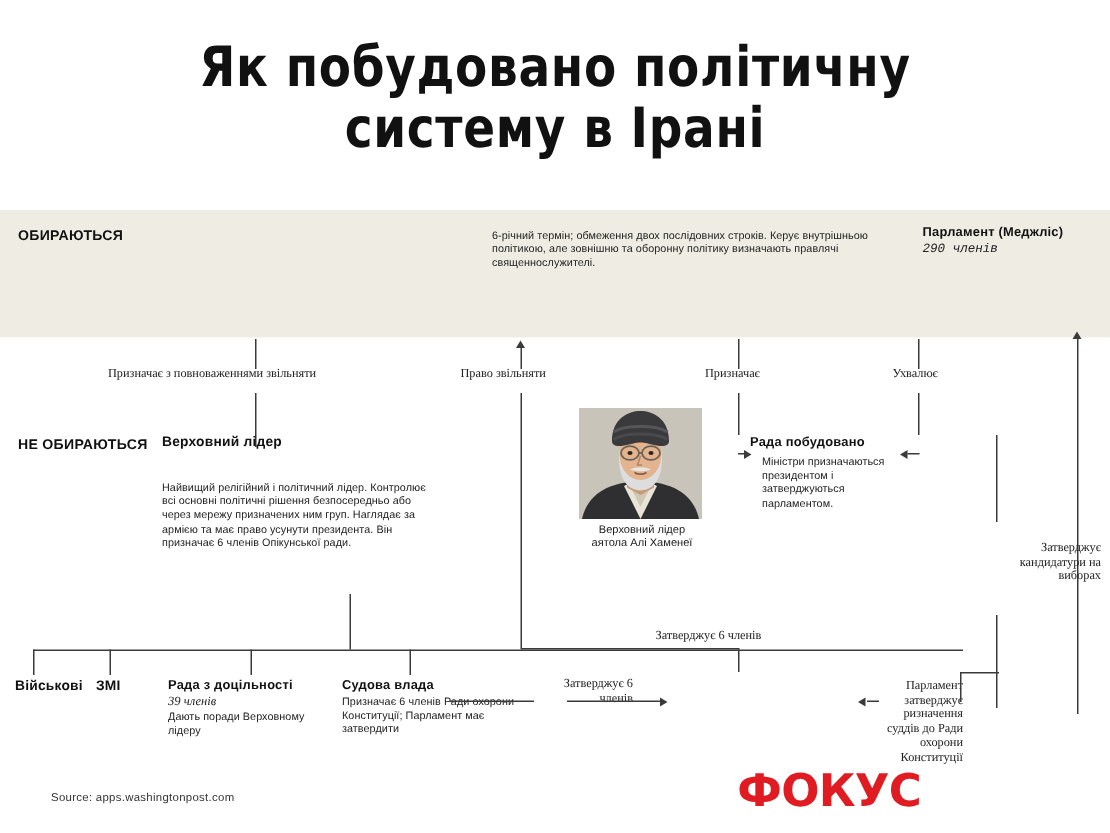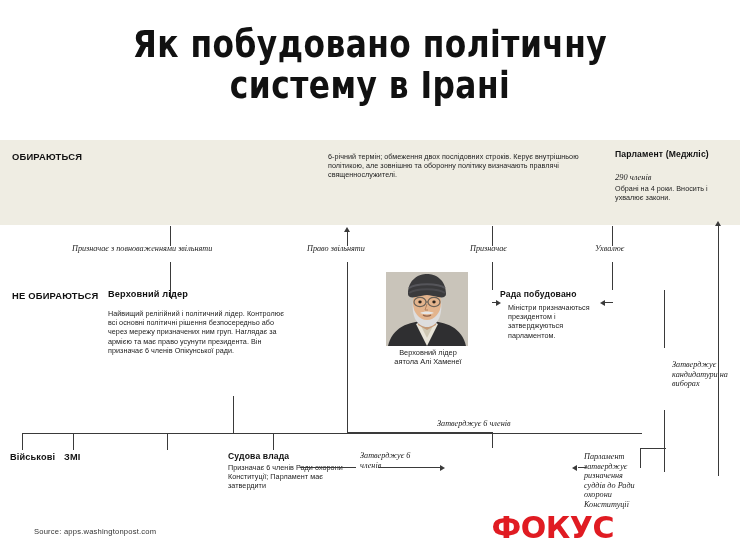--- a/index.html
+++ b/index.html
@@ -63,25 +63,25 @@
   .sidelab{
     font-family:"Liberation Sans",sans-serif;
     font-weight:bold;
     font-size:9.4px;
     letter-spacing:0.2px;
     color:#111;
     white-space:nowrap;
   }
   .conlab{
     font-family:"Liberation Serif",serif;
-    font-style:italic;
     font-size:8.2px;
     line-height:10px;
     color:#222;
     white-space:nowrap;
+    text-align:right;
   }
   .conlab.wrap{white-space:normal;}
 
   
   .vline{background:#3a3a3a;width:1px;}
   .hline{background:#3a3a3a;height:1px;}
 
   .arrow-up{
     width:0;height:0;
     border-left:3px solid transparent;
@@ -137,22 +137,21 @@
 
   <div class="abs sidelab" style="left:12px;top:151px;">ОБИРАЮТЬСЯ</div>
 
 
   <div class="abs" style="left:328px;top:149px;width:268px;">
     <div class="body" style="margin-top:3px;width:266px;">6-річний термін; обмеження двох послідовних строків. Керує внутрішньою політикою, але зовнішню та оборонну політику визначають правлячі священнослужителі.</div>
   </div>
 
   <div class="abs" style="left:615px;top:149px;width:122px;">
     <div class="hdr">Парламент (Меджліс)</div>
-    <div class="num" style="margin-top:14px;">290 членів</div>
-    <div class="body" style="margin-top:2px;width:122px;">Обрані на 4 роки. Вносить і ухвалює закони.</div>
+    <div class="num" style="margin-top:2px;font-family:Liberation Mono, monospace;">290 членів</div>
   </div>
 
   <div class="abs vline" style="left:170px;top:226px;height:20px;"></div>
   <div class="abs vline" style="left:170px;top:262px;height:36px;"></div>
   <div class="abs conlab" style="left:72px;top:244px;">Призначає з повноваженнями звільняти</div>
 
   <div class="abs arrow-up" style="left:344px;top:227px;"></div>
   <div class="abs vline" style="left:347px;top:232px;height:14px;"></div>
   <div class="abs vline" style="left:347px;top:262px;height:170px;"></div>
   <div class="abs conlab" style="left:307px;top:244px;">Право звільняти</div>
@@ -168,21 +167,21 @@
   <div class="abs vline" style="left:718px;top:226px;height:250px;"></div>
   <div class="abs arrow-up" style="left:715px;top:221px;"></div>
   <div class="abs vline" style="left:664px;top:290px;height:58px;"></div>
   <div class="abs vline" style="left:664px;top:410px;height:62px;"></div>
   <div class="abs conlab wrap" style="left:672px;top:360px;width:62px;line-height:9.6px;">Затверджує кандидатури на виборах</div>
 
   <div class="abs sidelab" style="left:12px;top:290px;">НЕ ОБИРАЮТЬСЯ</div>
 
   <div class="abs" style="left:108px;top:289px;width:188px;">
     <div class="hdr big">Верховний лідер</div>
-    <div class="body" style="margin-top:10px;width:186px;">Найвищий релігійний і політичний лідер. Контролює всі основні політичні рішення безпосередньо або через мережу призначених ним груп. Наглядає за армією та має право усунути президента. Він призначає 6 членів Опікунської ради.</div>
+    <div class="body" style="margin-top:21px;width:186px;">Найвищий релігійний і політичний лідер. Контролює всі основні політичні рішення безпосередньо або через мережу призначених ним груп. Наглядає за армією та має право усунути президента. Він призначає 6 членів Опікунської ради.</div>
   </div>
 
   <div class="abs" id="photo-wrap">
     <svg width="82" height="74" viewBox="0 0 82 74" xmlns="http://www.w3.org/2000/svg">
       <rect x="0" y="0" width="82" height="74" fill="#c9c4ba"></rect>
 
       <path d="M2 74 C6 56 22 49 41 49 C60 49 76 56 80 74 Z" fill="#2f2f31"></path>
       <path d="M30 52 L41 74 L52 52 L46 49 L36 49 Z" fill="#e8e4d8"></path>
       <path d="M33 50 L41 66 L49 50 L45 48 L37 48 Z" fill="#cfc8b4"></path>
 
@@ -231,20 +230,25 @@
 
   <div class="abs vline" style="left:22px;top:433px;height:17px;"></div>
   <div class="abs vline" style="left:73px;top:433px;height:17px;"></div>
   <div class="abs vline" style="left:167px;top:433px;height:17px;"></div>
   <div class="abs vline" style="left:273px;top:433px;height:17px;"></div>
   <div class="abs vline" style="left:492px;top:433px;height:15px;"></div>
 
   <div class="abs hdr big" style="left:10px;top:452px;">Військові</div>
   <div class="abs hdr big" style="left:64px;top:452px;">ЗМІ</div>
 
+  <div class="abs" style="left:112px;top:451px;width:110px;">
+    <div class="hdr">Рада з доцільності</div>
+    <div class="num" style="margin-top:2px;">39 членів</div>
+    <div class="body" style="margin-top:1px;width:108px;">Дають поради Верховному лідеру</div>
+  </div>
 
   <div class="abs" style="left:228px;top:451px;width:128px;">
     <div class="hdr">Судова влада</div>
     <div class="body" style="margin-top:2px;width:126px;">Призначає 6 членів Ради охорони Конституції; Парламент має затвердити</div>
   </div>
 
 
   <div class="abs hline" style="left:300px;top:467px;width:56px;"></div>
   <div class="abs conlab wrap" style="left:360px;top:451px;width:62px;line-height:10px;">Затверджує 6 членів</div>
   <div class="abs hline" style="left:378px;top:467px;width:62px;"></div>

